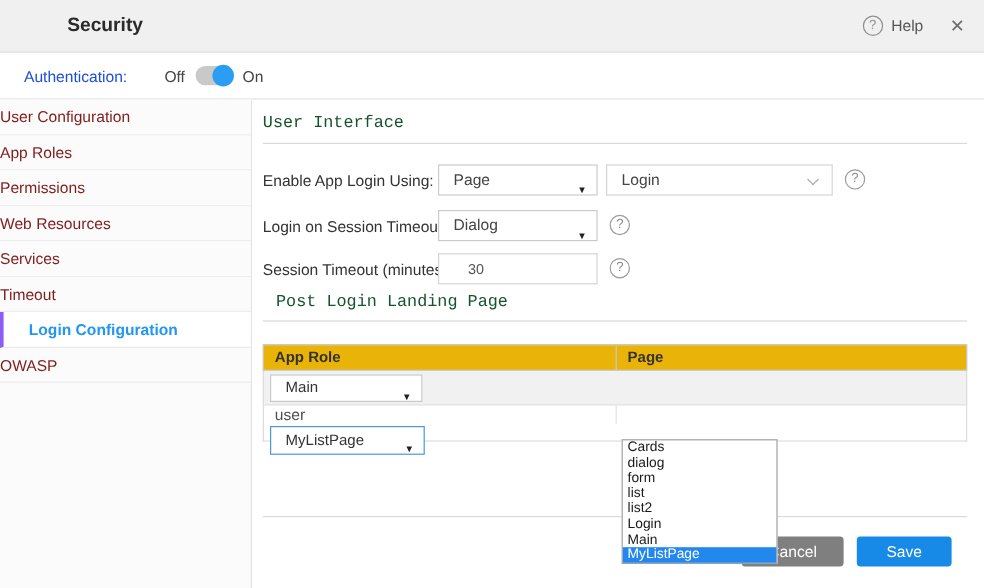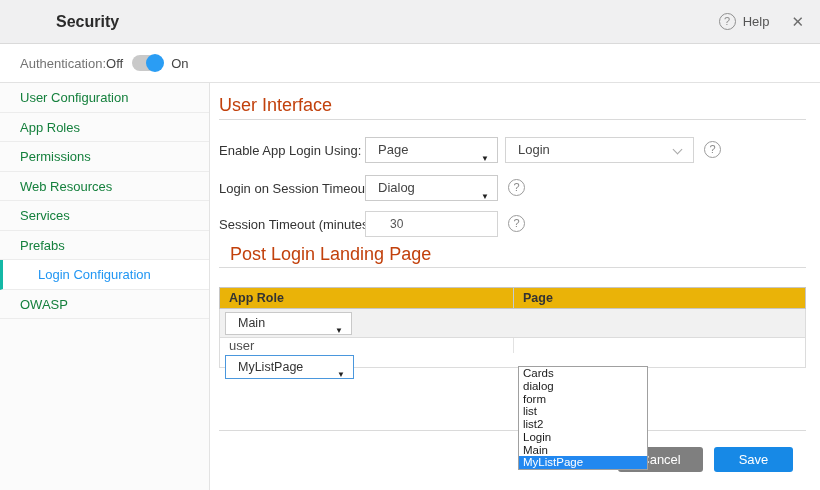--- a/index.html
+++ b/index.html
@@ -14,37 +14,37 @@
   .title { margin-left:20px; font-size:16px; font-weight:700; color:#2b2b2b; }
   .header-right { margin-left:auto; margin-right:16px; display:flex; align-items:center; }
   .help-circle { width:17px; height:17px; border:1px solid #8f8f8f; border-radius:50%;
                  color:#8f8f8f; font-size:11px; line-height:15px; text-align:center; }
   .help-text { margin-left:7px; font-size:13px; color:#555; }
   .close-x { margin-left:22px; font-size:15px; color:#6e6e6e; cursor:pointer; }
 
   
   .authbar { position:absolute; left:0; top:44px; width:820px; height:39px; background:#fff;
              border-bottom:1px solid #e2e2e2; display:flex; align-items:center; padding-left:20px; }
-  .auth-label { font-size:13px; color:#737373; }
+  .auth-label { font-size:13px; color:#1d4ed8; margin-right:31px; }
   .auth-off, .auth-on { font-size:13px; color:#444; }
   .toggle { position:relative; width:30px; height:16px; background:#c9c9c9; border-radius:8px;
             margin:0 9px; cursor:pointer; }
   .toggle .knob { position:absolute; right:-2px; top:-1px; width:18px; height:18px;
                   background:#2a9df4; border-radius:50%; }
 
   
   .sidebar { position:absolute; left:0; top:83px; width:210px; height:407px;
              background:#fbfbfb; border-right:1px solid #e3e3e3; }
-  .side-item { height:29.5px; line-height:29.5px; padding-left:20px; font-size:13px;
-               color:#15803d; border-bottom:1px solid #ececec; cursor:pointer; background:#fbfbfb; }
-  .side-item.selected { background:#fff; color:#2196f3; font-weight:400;
-                        border-left:3px solid #14b8a6; padding-left:35px; }
+  .side-item { height:29.5px; line-height:29.5px; font-size:13px;
+               color:#7f1d1d; border-bottom:1px solid #ececec; cursor:pointer; background:#fbfbfb; }
+  .side-item.selected { background:#fff; color:#2196f3; font-weight:700;
+                        border-left:3px solid #8b5cf6; padding-left:21px; }
 
   
-  .sec-head { position:absolute; font-size:18px; color:#c2410c; }
+  .sec-head { position:absolute; font-size:14px; color:#14532d;font-family:Liberation Mono, monospace; }
   .hr { position:absolute; width:587px; border-top:1px solid #dadada; }
   .flabel { position:absolute; font-size:13px; color:#333; }
 
   .sel { position:absolute; height:26px; background:#fff; border:1px solid #cbcbcb;
          font-size:13px; color:#444; line-height:24px; padding-left:12px; cursor:pointer; }
   .sel .caret { position:absolute; right:8px; top:9px; font-size:8px; color:#222; }
   .chev { position:absolute; right:12px; top:8px; width:7px; height:7px;
           border-right:1.5px solid #a9a9a9; border-bottom:1.5px solid #a9a9a9;
           transform:rotate(45deg); }
   .txtin { position:absolute; height:26px; background:#fff; border:1px solid #d4d4d4;
@@ -108,21 +108,21 @@
     </span>
     <span class="auth-on">On</span>
   </div>
 
   <div class="sidebar">
     <div class="side-item">User Configuration</div>
     <div class="side-item">App Roles</div>
     <div class="side-item">Permissions</div>
     <div class="side-item">Web Resources</div>
     <div class="side-item">Services</div>
-    <div class="side-item">Prefabs</div>
+    <div class="side-item">Timeout</div>
     <div class="side-item selected">Login Configuration</div>
     <div class="side-item">OWASP</div>
   </div>
 
   <div class="sec-head" style="left:219px; top:95px;">User Interface</div>
   <div class="hr" style="left:219px; top:119px;"></div>
 
   <div class="flabel" style="left:219px; top:143px;">Enable App Login Using:</div>
   <div class="sel" style="left:365px; top:137px; width:133px;">
     <span>Page</span>

